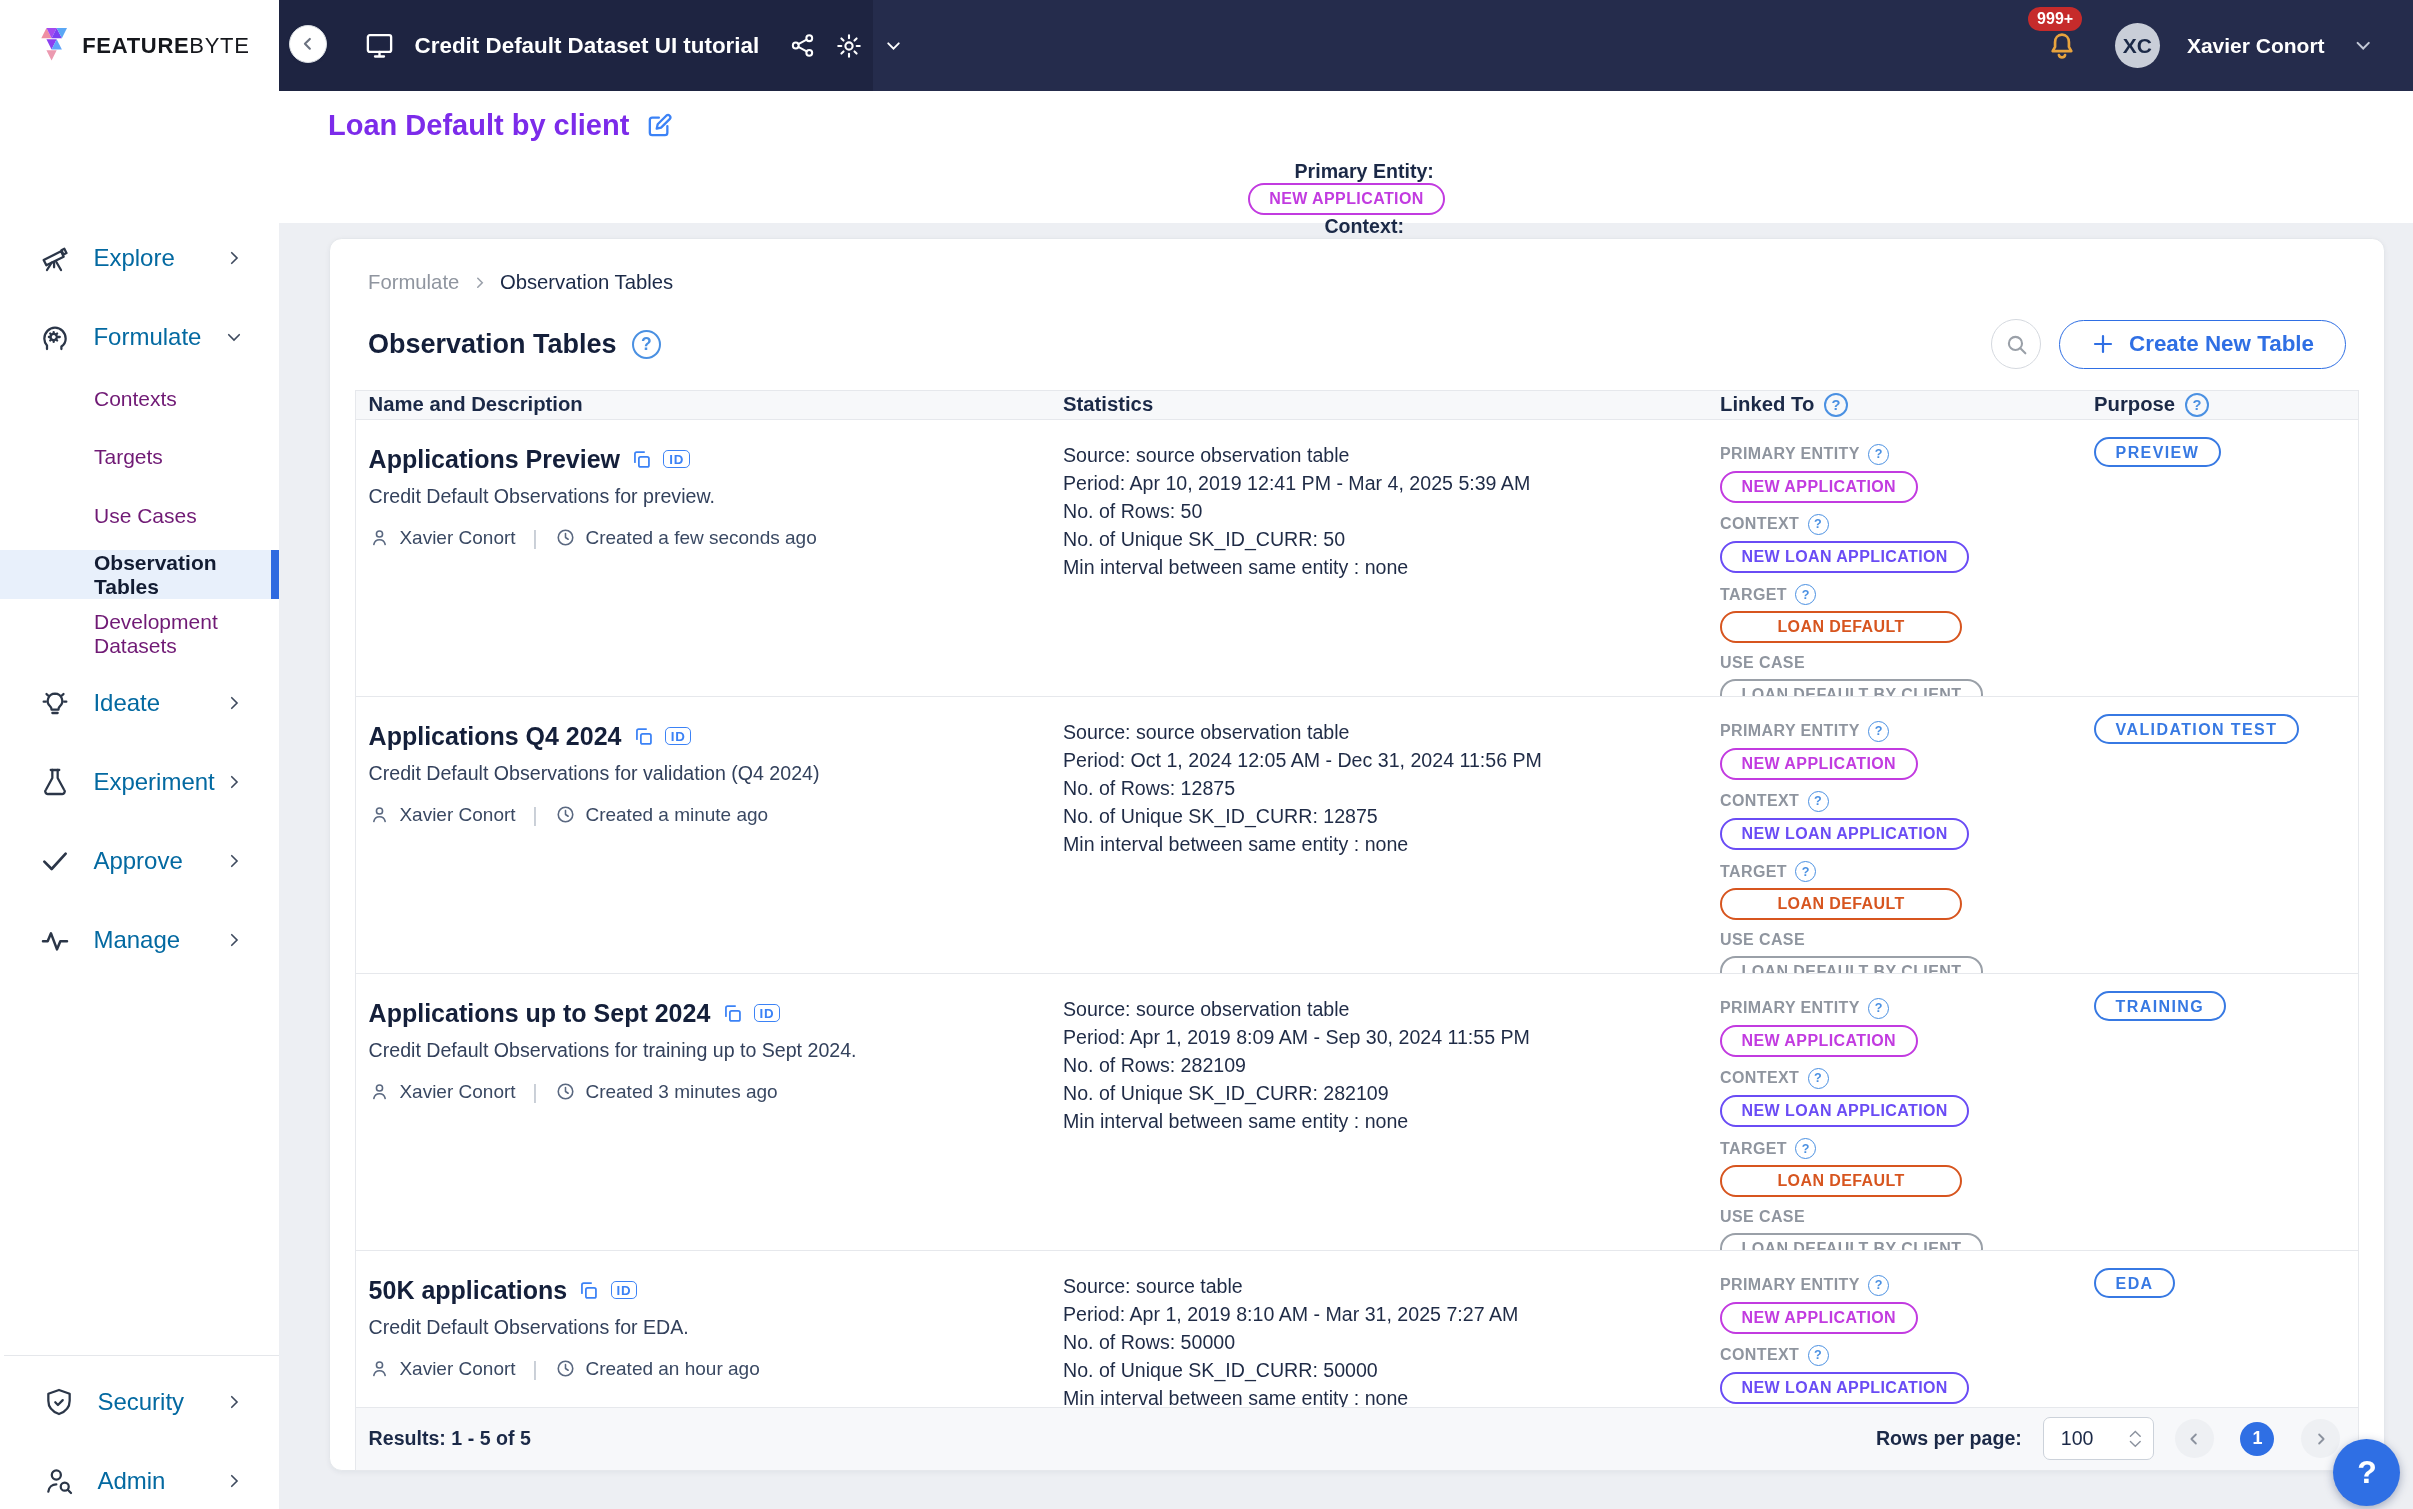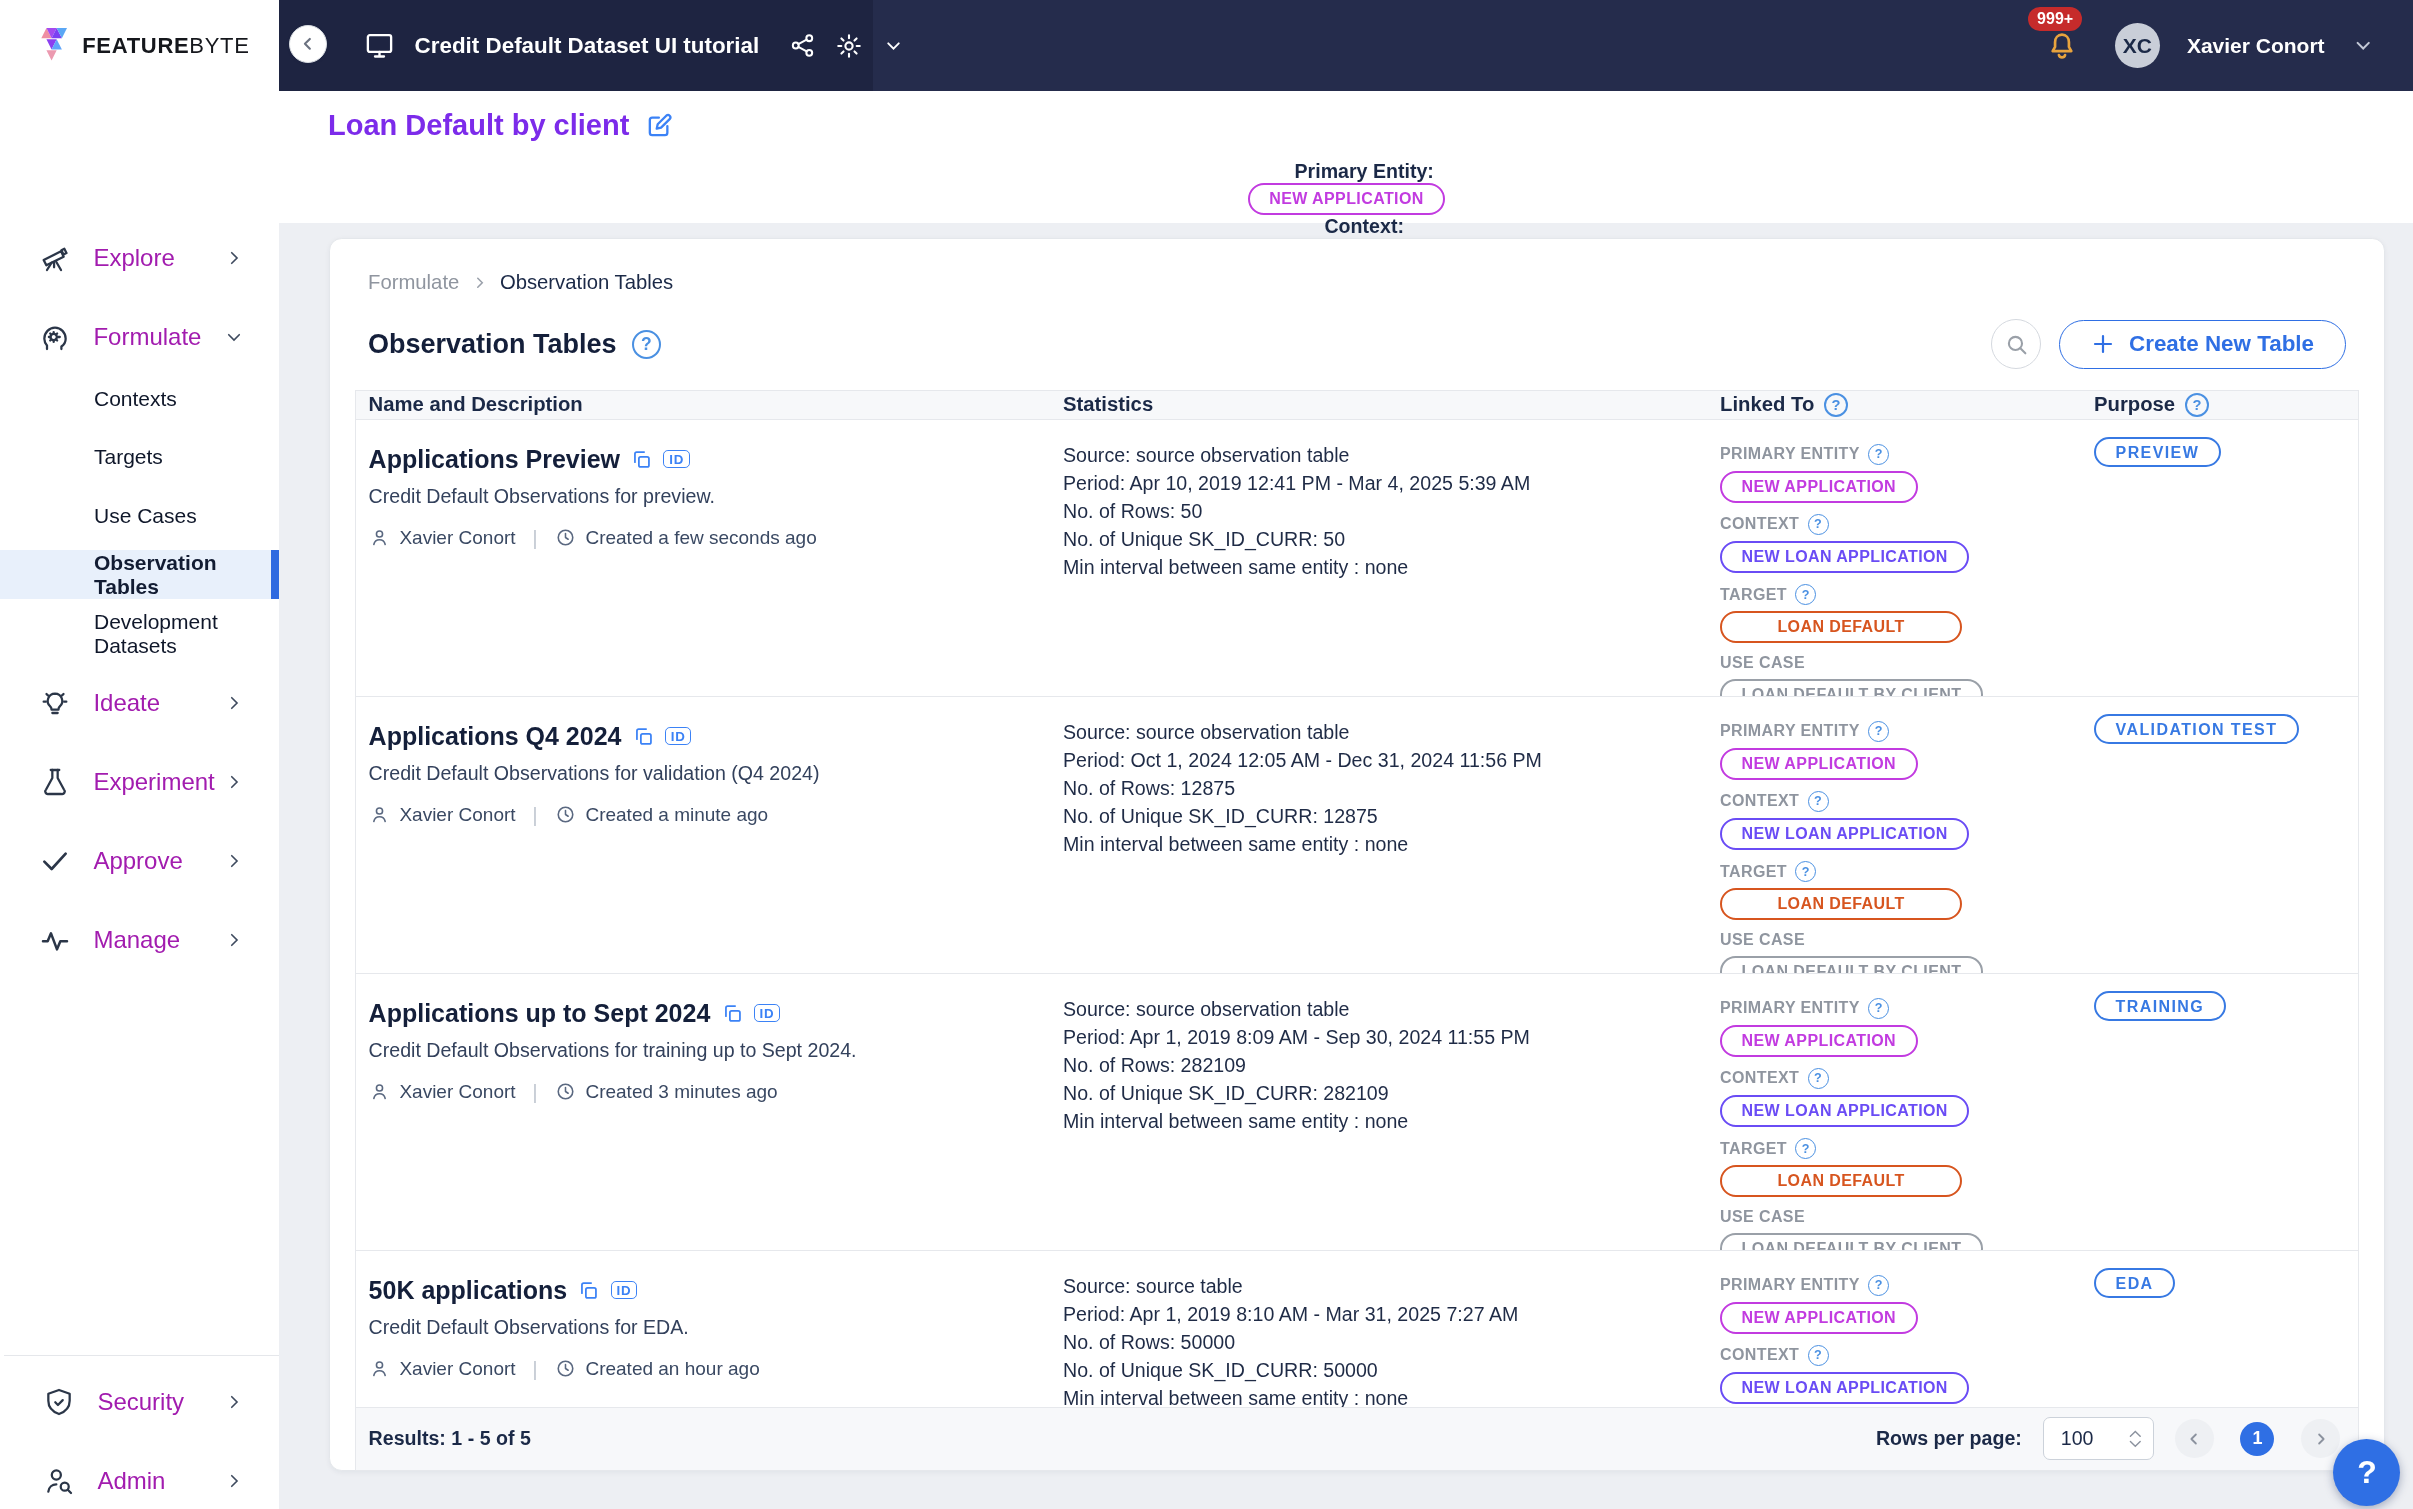--- a/index.html
+++ b/index.html
@@ -12,24 +12,24 @@
 
   
   .sidebar { position: absolute; left: 0; top: 0; width: 279px; height: 1509px; background: #ffffff; z-index: 5; }
   .logo { height: 91px; display: flex; align-items: center; padding-left: 39px; gap: 11.2px; }
   .logo-text { font-size: 22px; letter-spacing: 0.7px; color: #15171c; white-space: nowrap; }
   .logo-text b { font-weight: 800; }
   .logo-text span { font-weight: 300; }
   .nav-main { margin-top: 139px; }
   .nav-item { height: 56px; display: flex; align-items: center; padding: 0 36px 0 39px; margin-bottom: 23px; cursor: pointer; }
   .nav-item .ni-icon { width: 32px; color: #2b3648; margin-right: 22.4px; flex: 0 0 auto; }
-  .nav-item .ni-label { font-size: 24px; font-weight: 500; color: #a21caf; flex: 1; }
+  .nav-item .ni-label { font-size: 24px; font-weight: 500; color: #0369a1; flex: 1; }
   .nav-item .ni-chev { color: #3e4a5e; }
   .sub-list { margin: -7px 0 17px 0; }
-  .sub-item { height: 49px; display: flex; align-items: center; padding-left: 94px; margin-bottom: 9.8px; font-size: 21px; color: #0f172a; cursor: pointer; position: relative; }
+  .sub-item { height: 49px; display: flex; align-items: center; padding-left: 94px; margin-bottom: 9.8px; font-size: 21px; color: #701a75; cursor: pointer; position: relative; }
   .sub-item.active { background: #e8f0fb; color: #121c33; font-weight: 700; }
   .sub-item.active::after { content: ""; position: absolute; right: 0; top: 0; bottom: 0; width: 8.4px; background: #2f6ae0; }
   .nav-bottom { position: absolute; bottom: 0; left: 4px; right: 0; border-top: 0.7px solid #e5e7eb; padding-top: 18px; background: #fff; }
   .nav-bottom .nav-item:last-child { margin-bottom: 0; }
 
   
   .topbar { position: absolute; left: 279px; right: 0; top: 0; height: 91px; background: #252c4c; display: flex; z-index: 4; }
   .topbar-left { width: 594px; background: #1e2441; display: flex; align-items: center; padding-left: 85px; gap: 19.6px; }
   .tb-title { color: #fff; font-size: 22.4px; font-weight: 700; white-space: nowrap; margin-right: 9.8px; }
   .tb-icon { color: #fff; cursor: pointer; }

